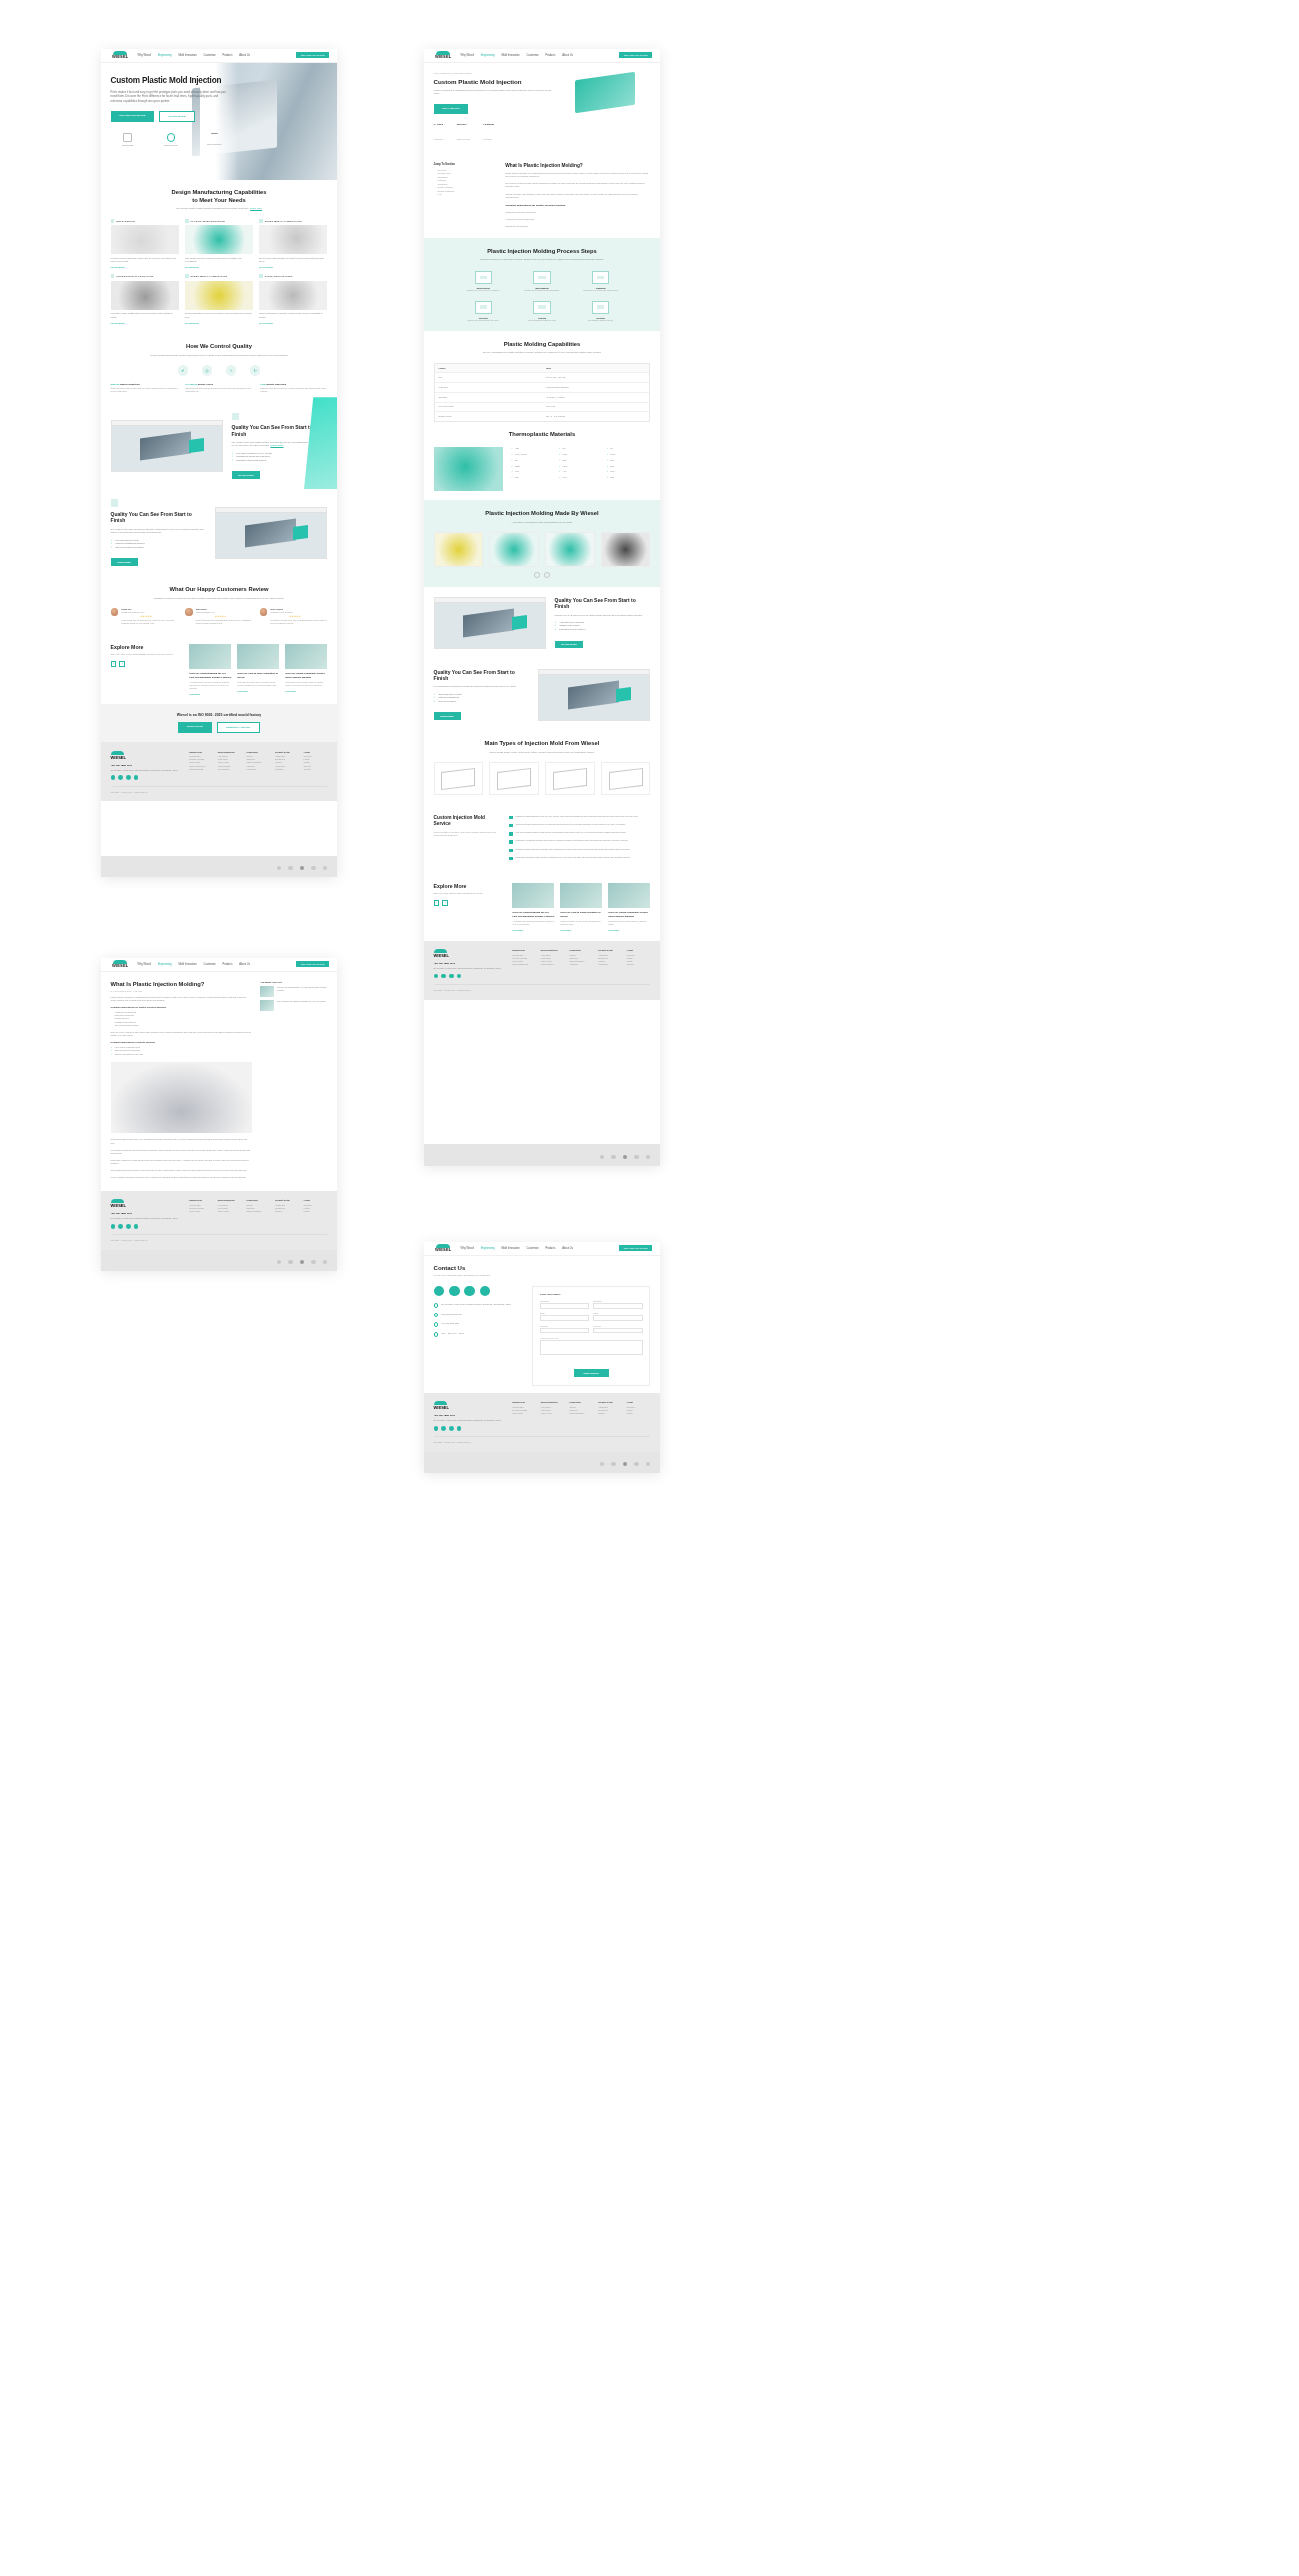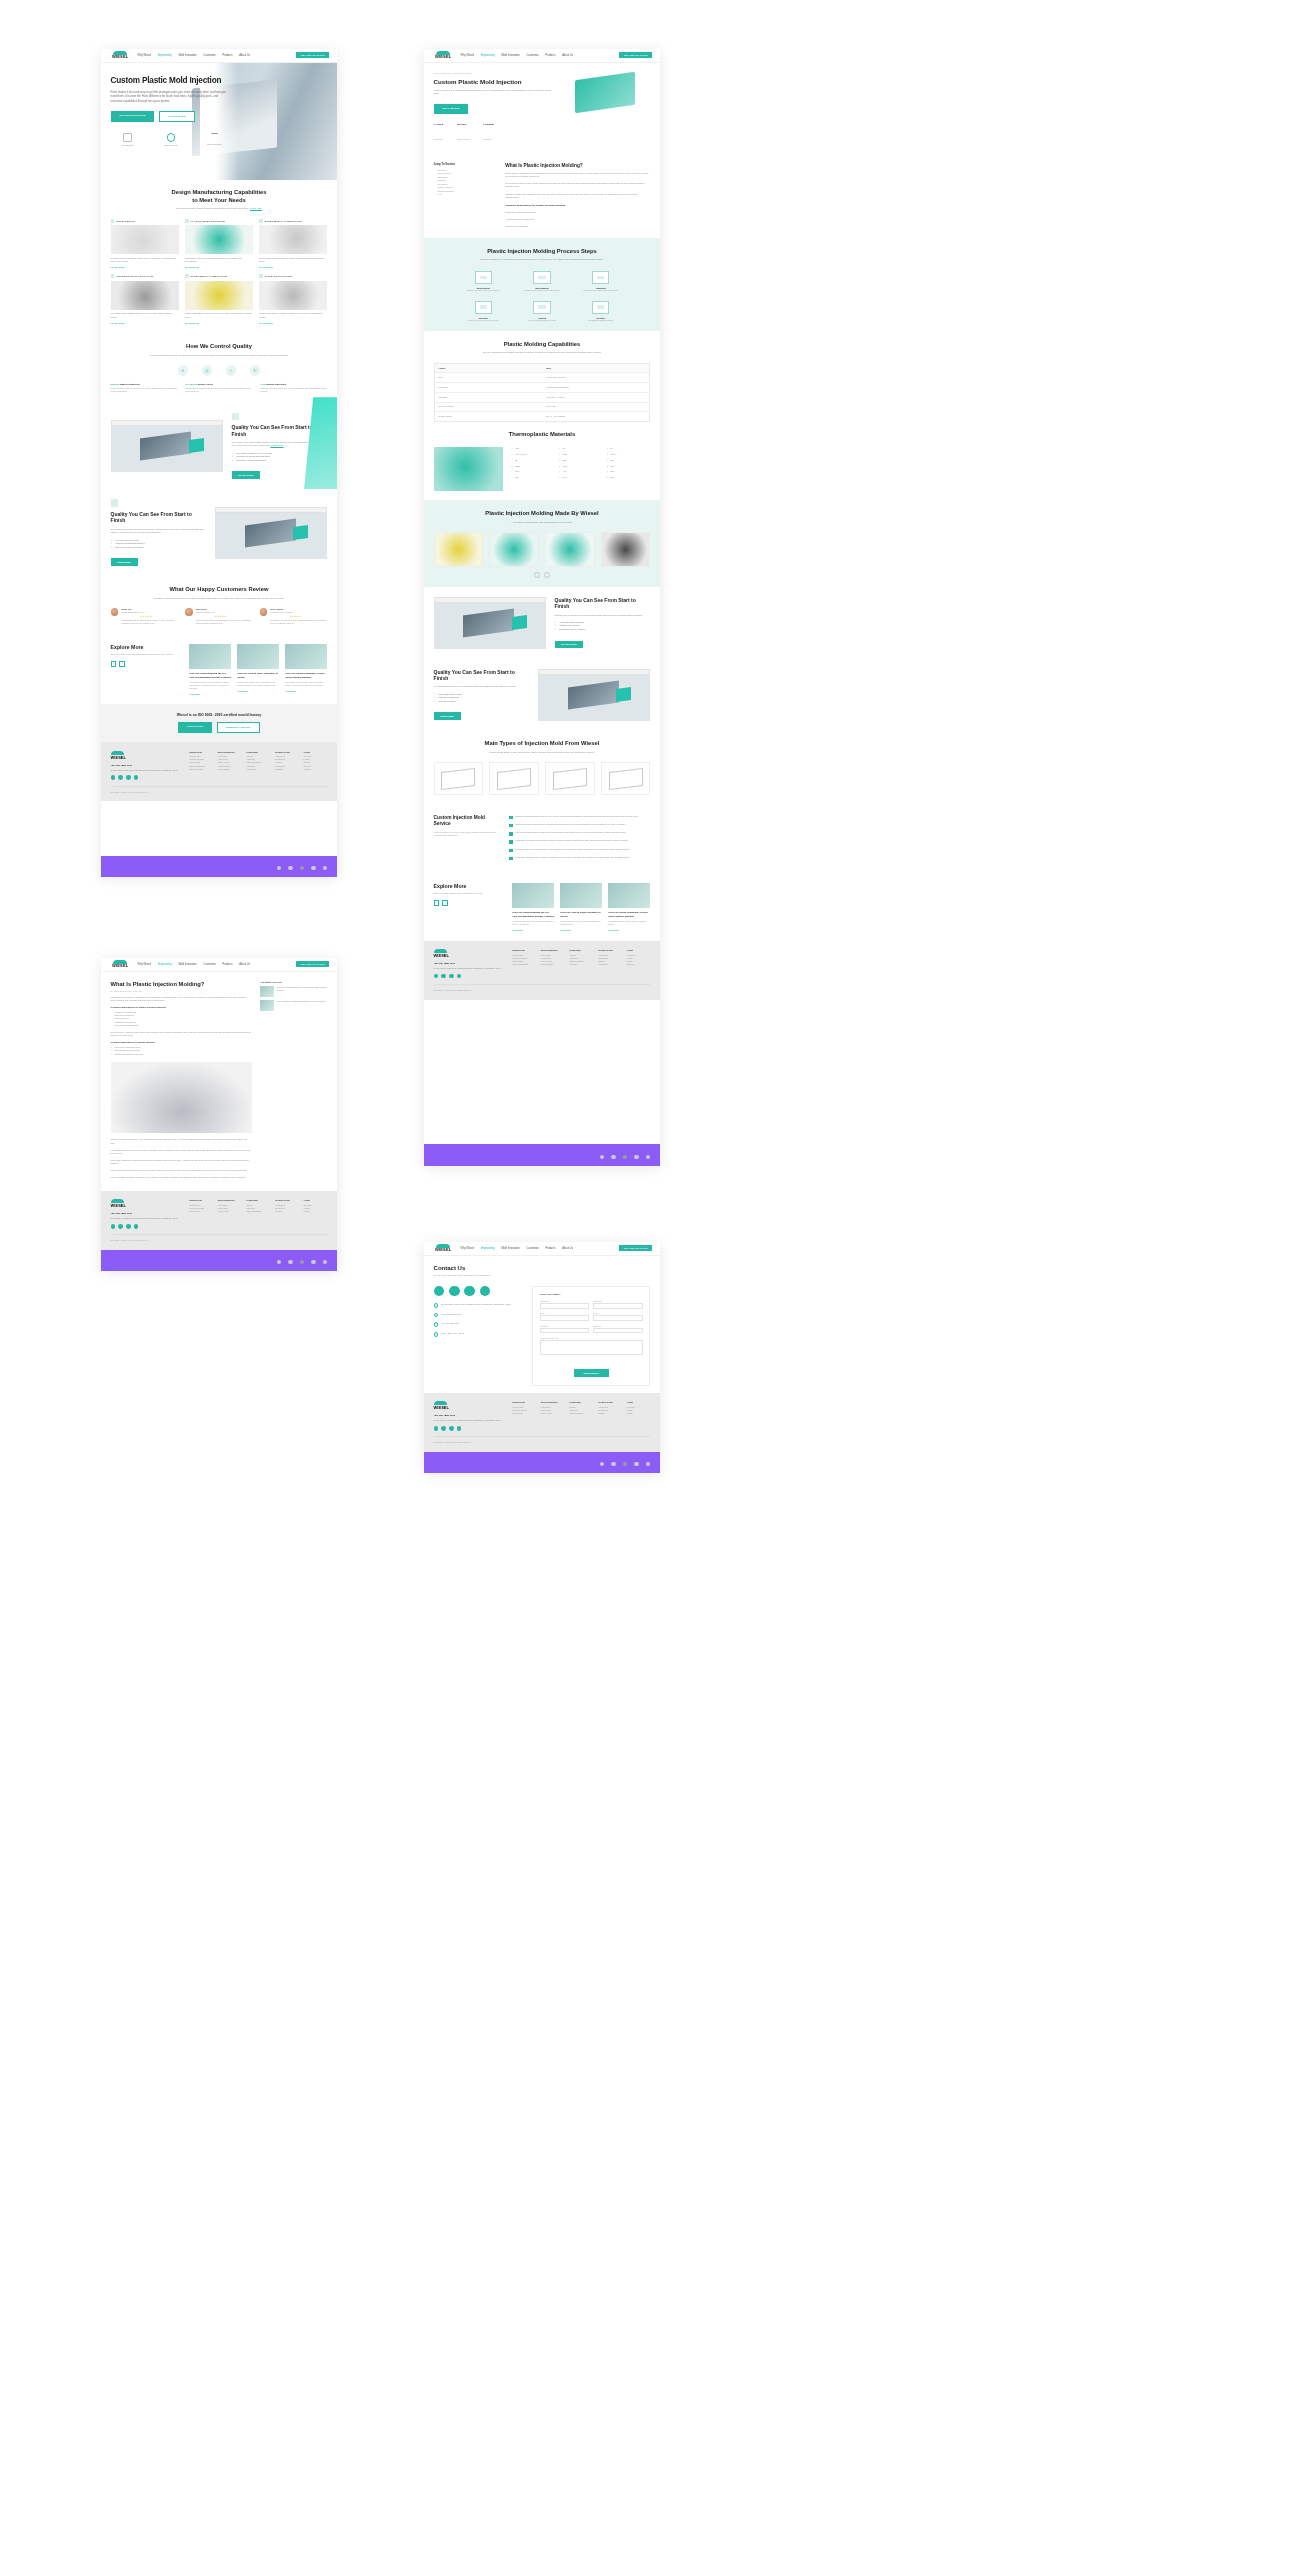--- a/index.html
+++ b/index.html
@@ -7,21 +7,21 @@
   body {
     width:1300px; height:2576px; position:relative;
     font-family:"Liberation Sans", sans-serif;
     overflow:hidden;
   }
   .board { position:absolute; inset:0; }
 
   
   .panel {
     position:absolute;
-    background:#8b5cf6;
+    background:#e5e5e5;
     box-shadow:0 1.9px 13.5px rgba(0,0,0,.10);
     overflow:hidden;
   }
   .page {
     position:absolute; left:0; right:0; top:0;
     background:#ffffff;
   }
 
   
   .dots { position:absolute; display:flex; gap:6.7px; align-items:center; }

